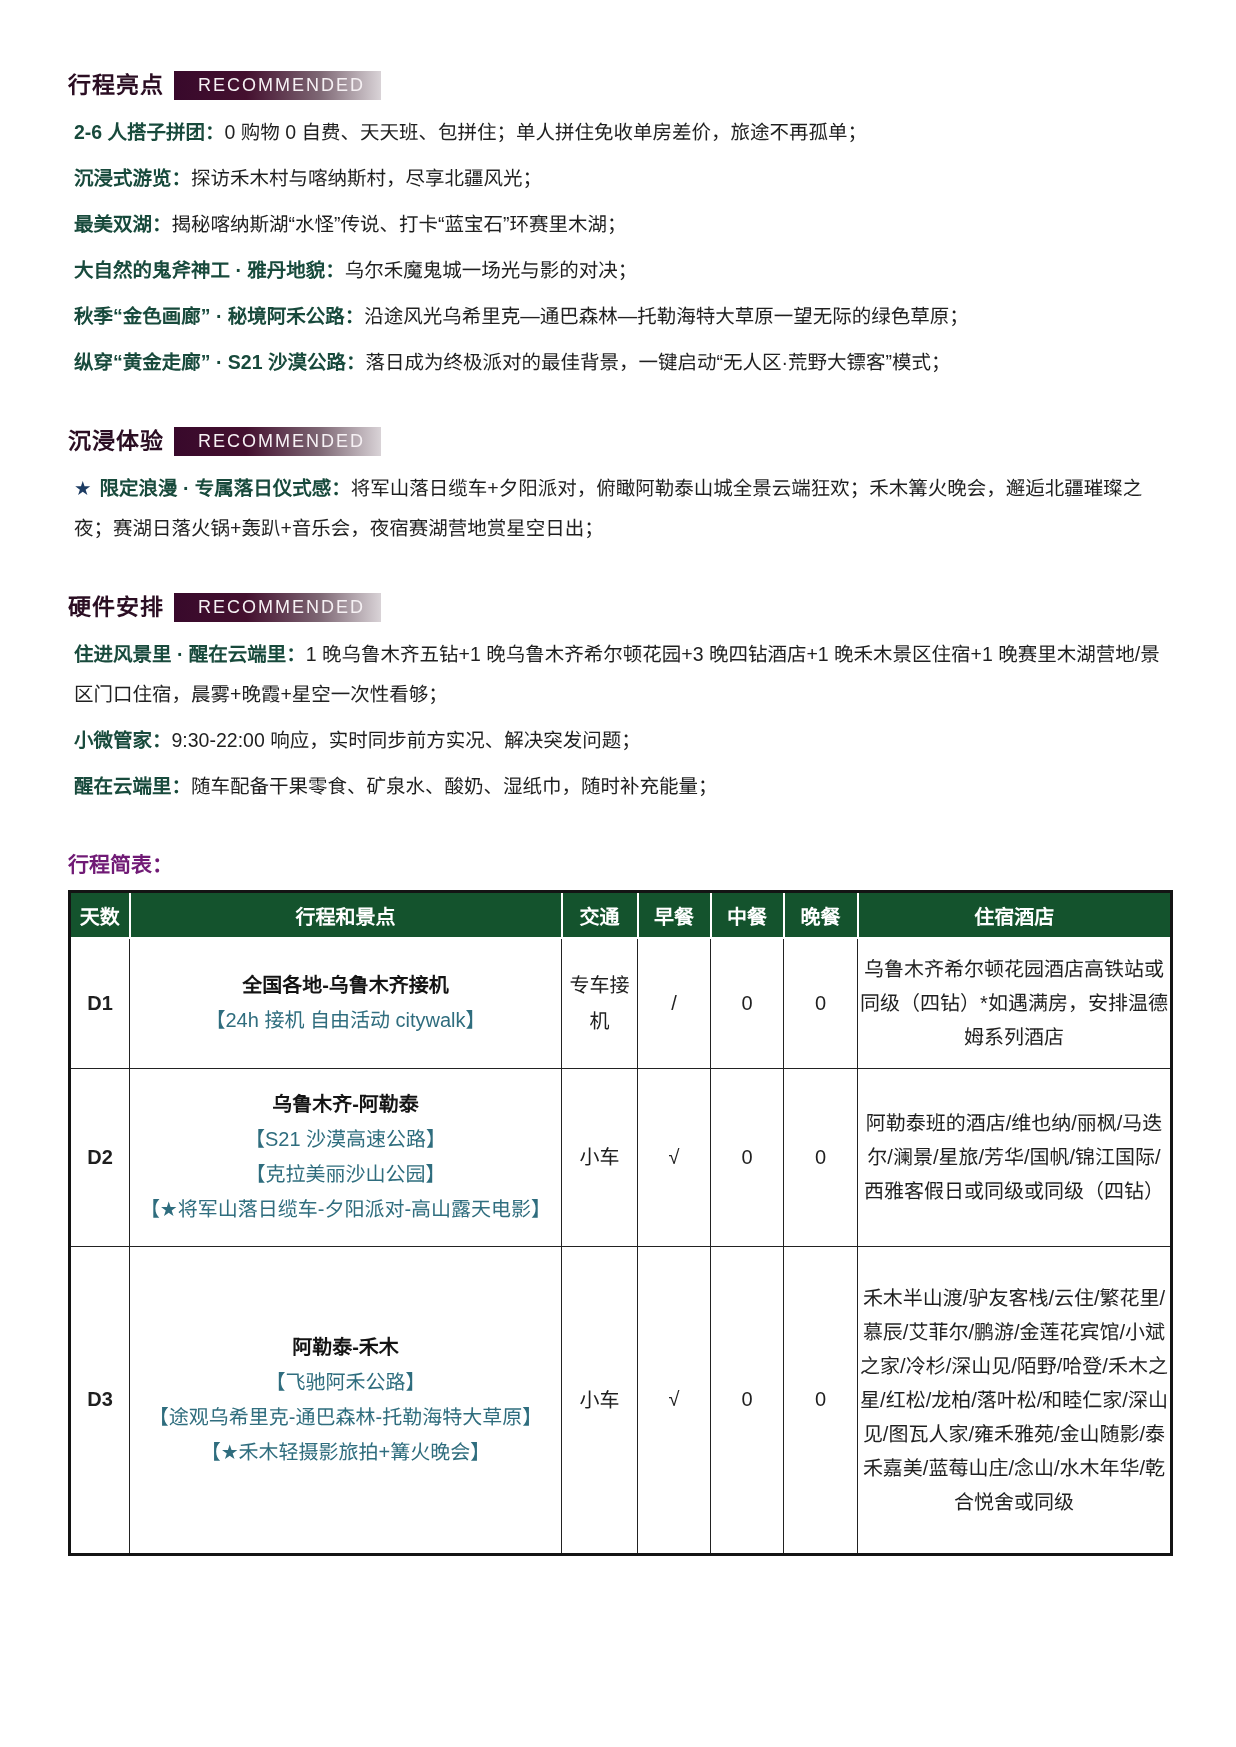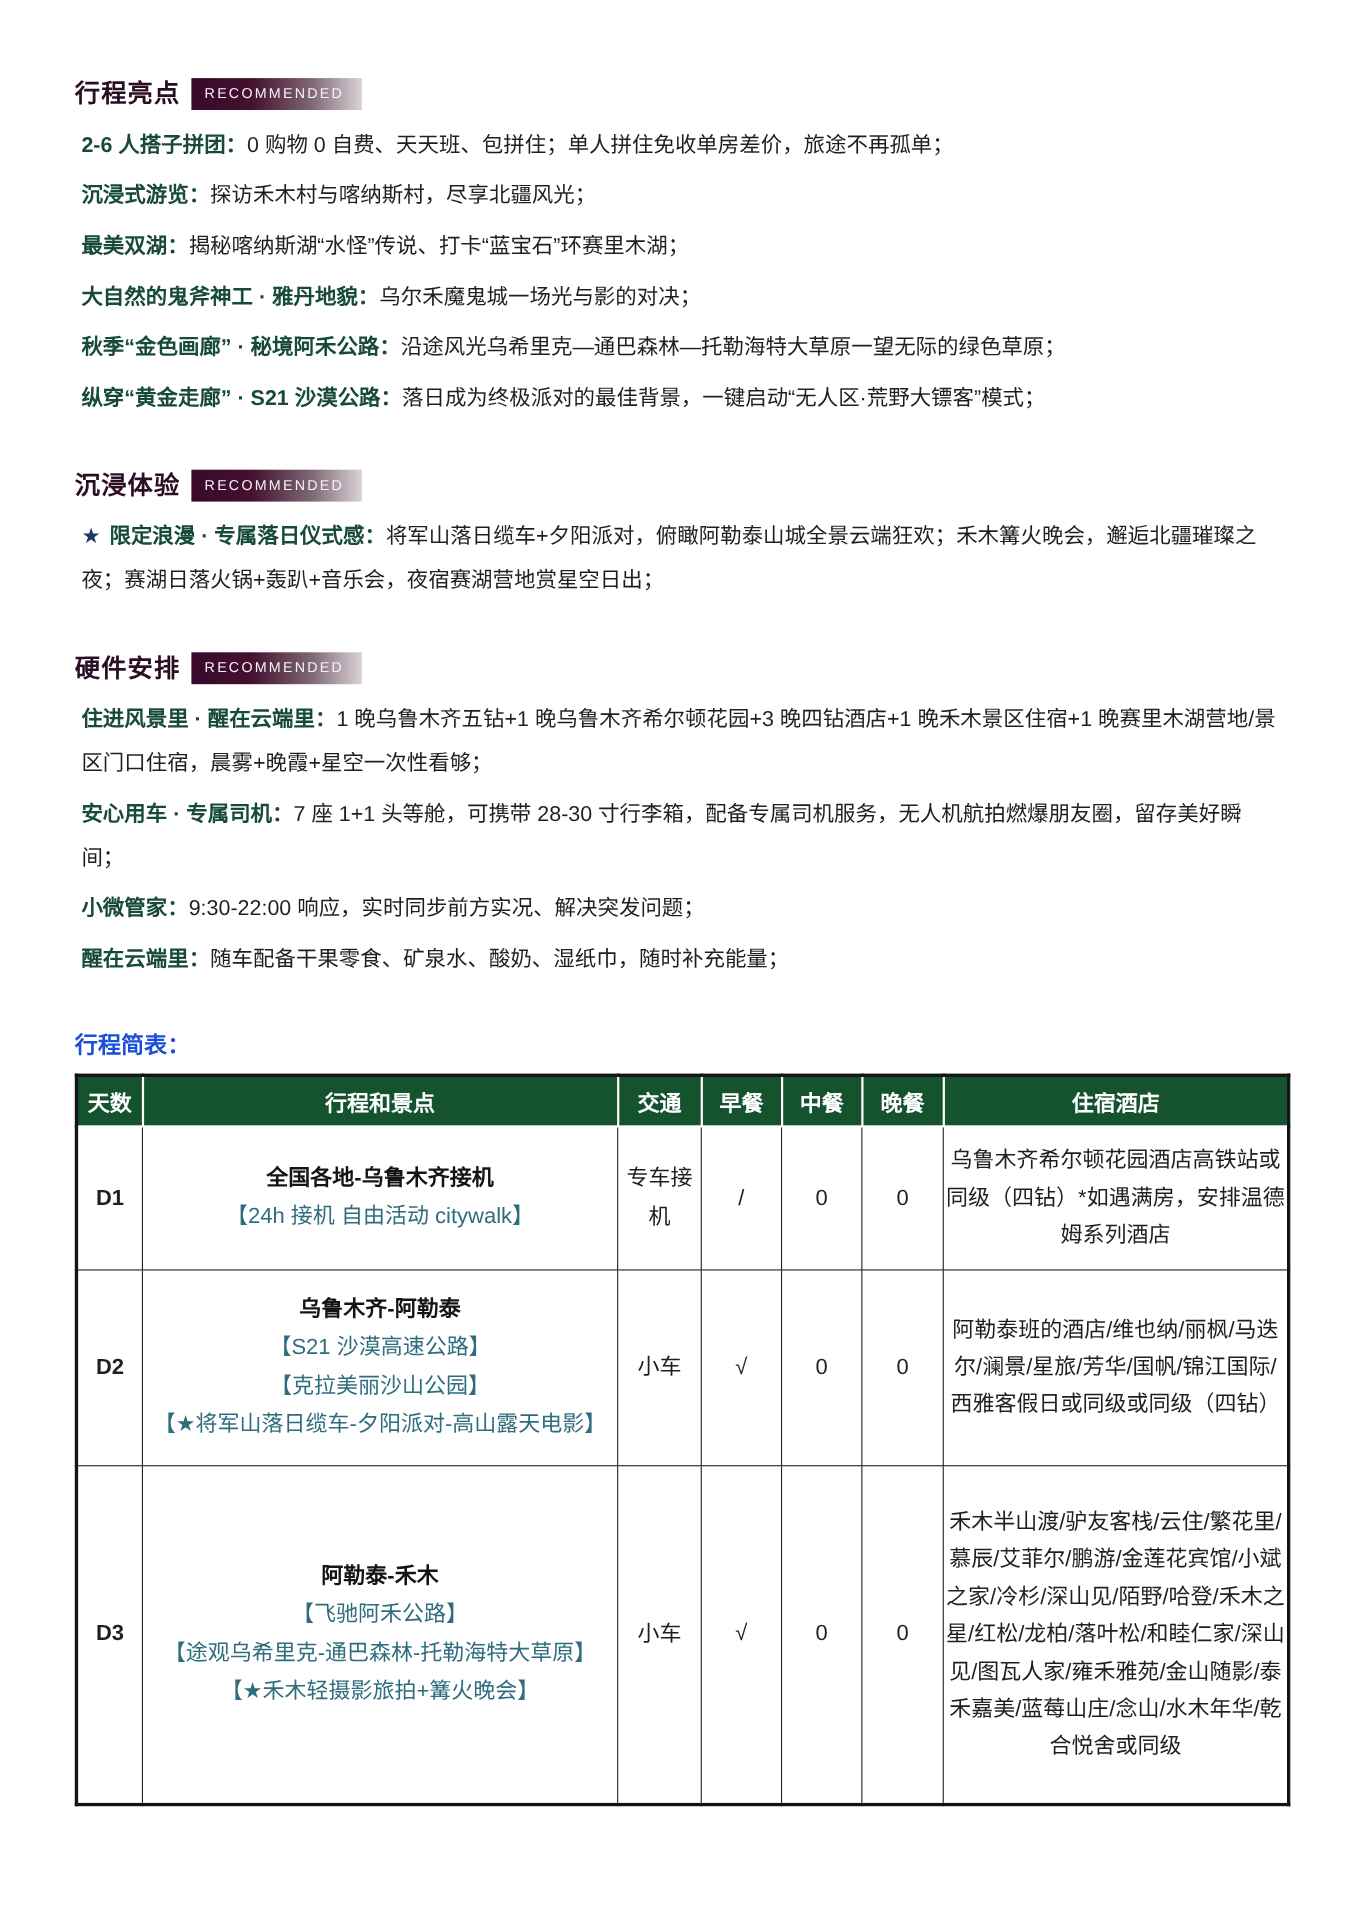--- a/index.html
+++ b/index.html
@@ -28,24 +28,24 @@
     font-size: 23px;
     font-weight: bold;
     color: #2b0e23;
     letter-spacing: 1px;
     line-height: 30px;
   }
   .badge {
     display: inline-block;
     background: linear-gradient(90deg, #38092b 0%, #44102f 35%, #7d6673 70%, #d9d3d7 100%);
     color: #f6f1f4;
-    font-size: 13px;
+    font-size: 18px;
     letter-spacing: 2px;
     line-height: 26px;
-    padding: 1px 16px 2px 12px;
+    padding: 1px 16px 2px 24px;
   }
   
   .item {
     margin: 6px;
     font-size: 19.5px;
     line-height: 40px;
     color: #1f1f1f;
   }
   .lead {
     font-weight: bold;
@@ -54,21 +54,21 @@
   .star {
     color: #1d3c63;
     font-weight: bold;
     margin-right: 8px;
   }
   .section { margin-bottom: 44px; }
   
   .table-title {
     font-size: 21px;
     font-weight: bold;
-    color: #1d4ed8;
+    color: #701a75;
     margin: 16px 0 10px 0;
     line-height: 30px;
   }
   table.itin {
     width: 1102px;
     border-collapse: collapse;
     border: 3px solid #141414;
     table-layout: fixed;
   }
   table.itin thead th {
@@ -139,21 +139,20 @@
     </div>
     <p class="item"><span class="star">★</span><span class="lead">限定浪漫 · 专属落日仪式感：</span><span>将军山落日缆车+夕阳派对，俯瞰阿勒泰山城全景云端狂欢；禾木篝火晚会，邂逅北疆璀璨之夜；赛湖日落火锅+轰趴+音乐会，夜宿赛湖营地赏星空日出；</span></p>
   </div>
 
   <div class="section">
     <div class="sec-head">
       <span class="sec-title">硬件安排</span>
       <span class="badge">RECOMMENDED</span>
     </div>
     <p class="item"><span class="lead">住进风景里 · 醒在云端里：</span><span>1 晚乌鲁木齐五钻+1 晚乌鲁木齐希尔顿花园+3 晚四钻酒店+1 晚禾木景区住宿+1 晚赛里木湖营地/景区门口住宿，晨雾+晚霞+星空一次性看够；</span></p>
-    <p class="item"><span class="lead">安心用车 · 专属司机：</span><span>7 座 1+1 头等舱，可携带 28-30 寸行李箱，配备专属司机服务，无人机航拍燃爆朋友圈，留存美好瞬间；</span></p>
     <p class="item"><span class="lead">小微管家：</span><span>9:30-22:00 响应，实时同步前方实况、解决突发问题；</span></p>
     <p class="item"><span class="lead">醒在云端里：</span><span>随车配备干果零食、矿泉水、酸奶、湿纸巾，随时补充能量；</span></p>
   </div>
 
   <div>
     <p class="table-title">行程简表：</p>
     <table class="itin">
       <colgroup>
         <col style="width:60px">
         <col style="width:432px">

